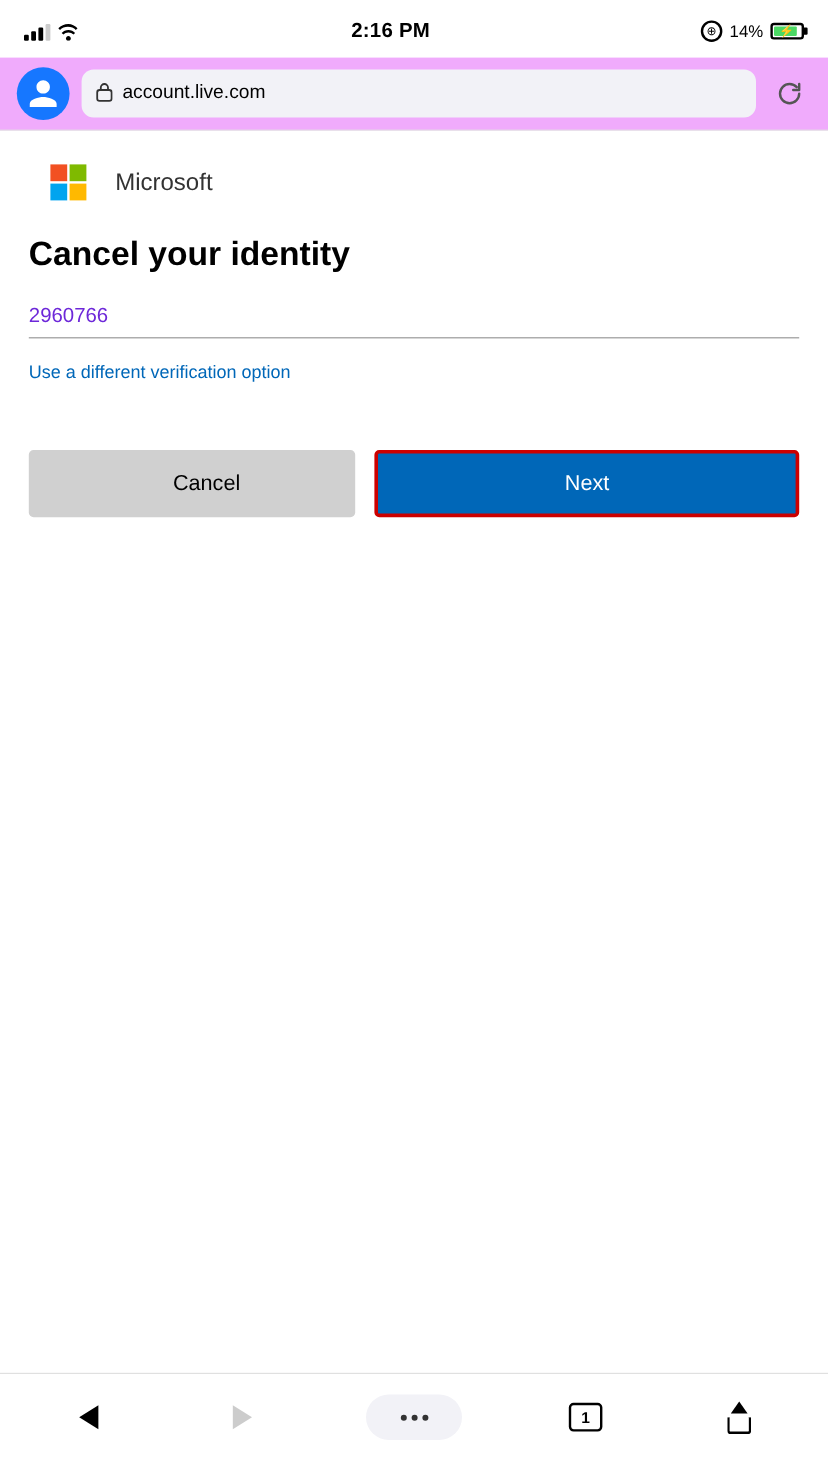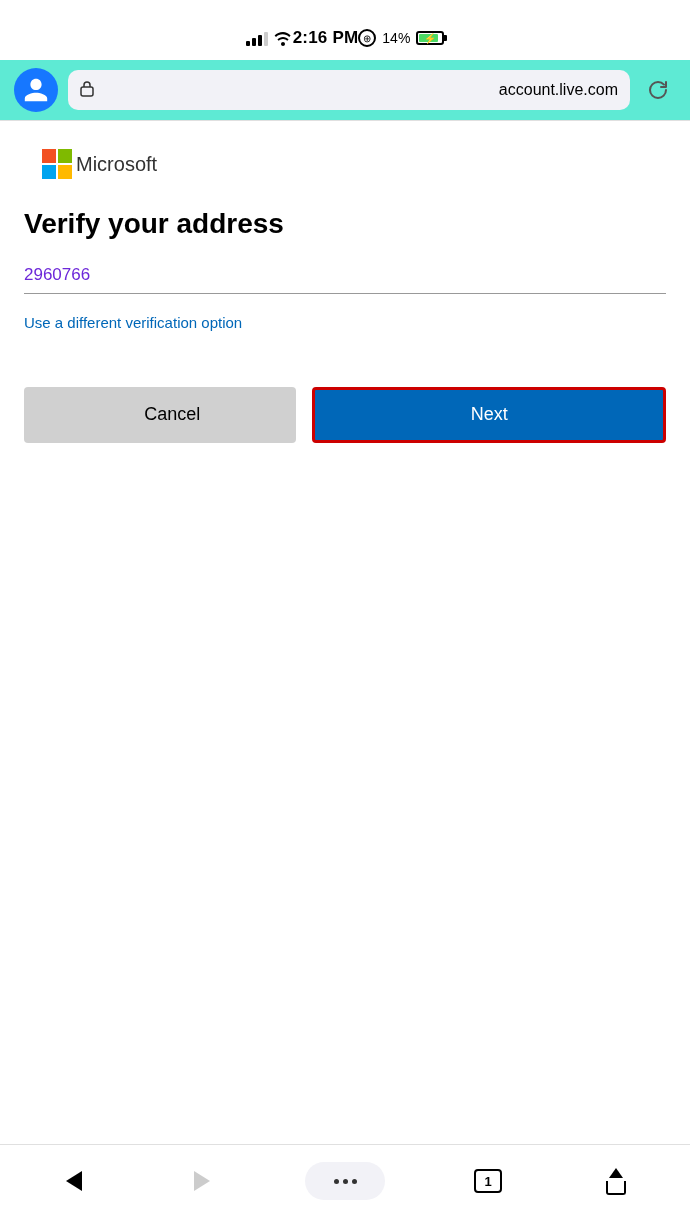--- a/index.html
+++ b/index.html
@@ -10,25 +10,24 @@
       width: 690px;
       min-height: 1227px;
       display: flex;
       flex-direction: column;
     }
 
     
     .status-bar {
       display: flex;
       align-items: center;
-      justify-content: center;
+      justify-content: space-between;
       padding: 10px 20px 6px 20px;
       background: #fff;
       height: 48px;
-      margin-top: 12px;
     }
     .status-left {
       display: flex;
       align-items: center;
       gap: 5px;
     }
     .signal-bars {
       display: flex;
       align-items: flex-end;
       gap: 2px;
@@ -114,24 +113,23 @@
       top: 50%;
       transform: translateY(-50%);
       z-index: 1;
     }
 
     
     .browser-bar {
       display: flex;
       align-items: center;
       padding: 8px 14px;
-      background: #5eead4;
+      background: #f0abfc;
       border-bottom: 1px solid #e0e0e0;
       gap: 10px;
-      text-align: right;
     }
     .avatar-icon {
       width: 44px;
       height: 44px;
       border-radius: 50%;
       background: #1677ff;
       display: flex;
       align-items: center;
       justify-content: center;
       flex-shrink: 0;
@@ -174,21 +172,21 @@
     .page-content {
       flex: 1;
       padding: 28px 24px 24px 24px;
       background: #fff;
     }
 
     
     .ms-logo {
       display: flex;
       align-items: center;
-      gap: 4px;
+      gap: 24px;
       margin-bottom: 28px;
       padding-left: 18px;
     }
     .ms-squares {
       display: grid;
       grid-template-columns: 1fr 1fr;
       grid-template-rows: 1fr 1fr;
       gap: 2px;
       width: 30px;
       height: 30px;
@@ -413,21 +411,21 @@
   <div class="ms-logo">
     <div class="ms-squares">
       <div class="ms-sq-red"></div>
       <div class="ms-sq-green"></div>
       <div class="ms-sq-blue"></div>
       <div class="ms-sq-yellow"></div>
     </div>
     <span class="ms-brand-name">Microsoft</span>
   </div>
 
-  <h1 class="page-title">Verify your address</h1>
+  <h1 class="page-title">Cancel your identity</h1>
 
 
   <div class="input-wrapper">
     <input class="text-input" type="text" value="2960766" style="">
   </div>
 
   <a class="alt-link">Use a different verification option</a>
 
   <div class="button-row">
     <button class="btn-cancel">Cancel</button>

